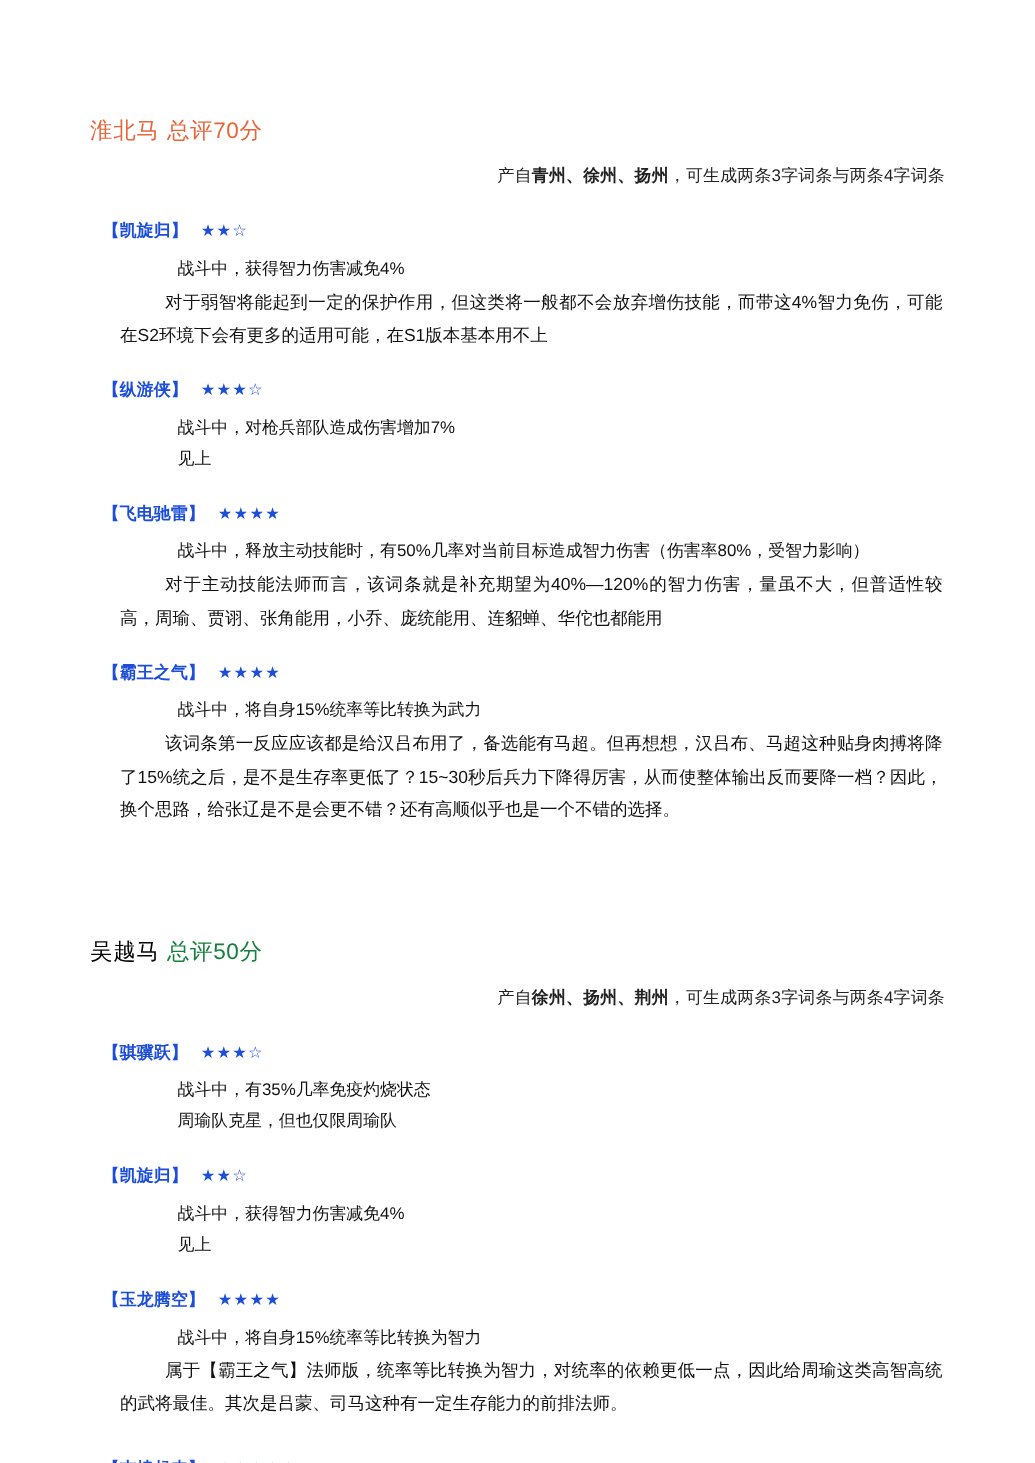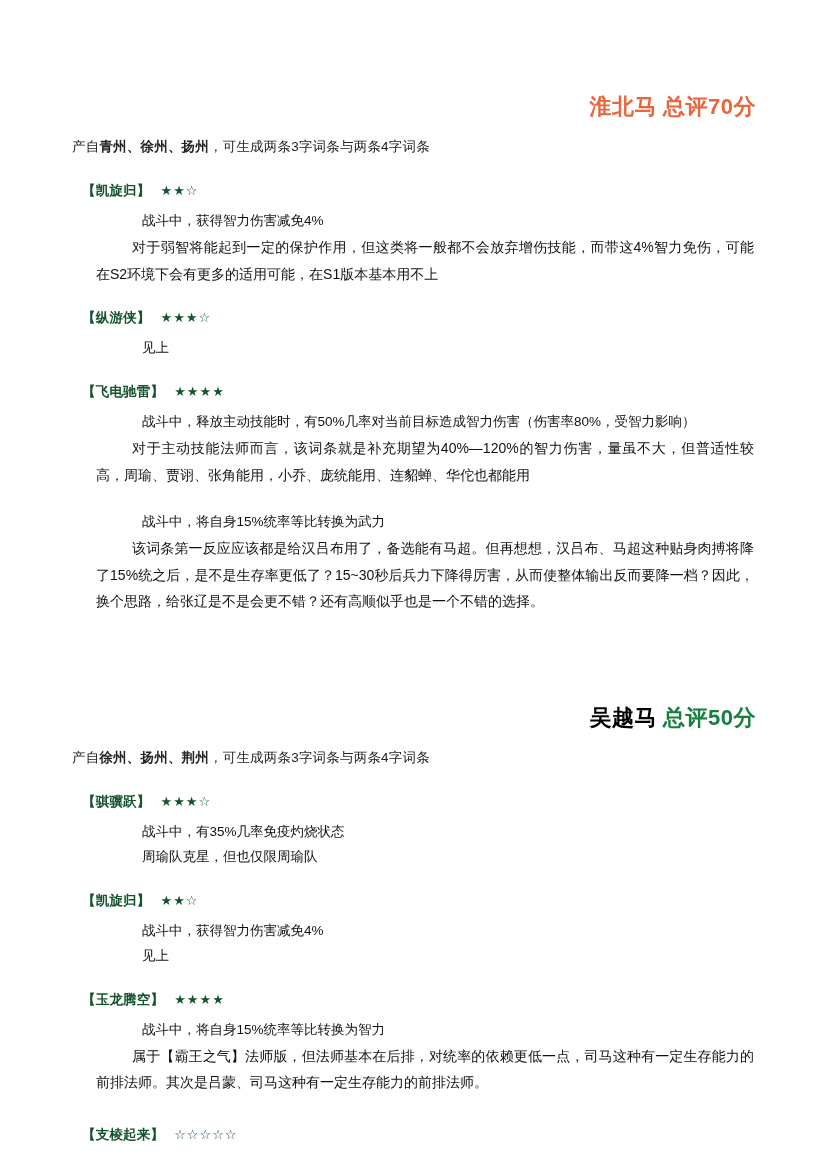--- a/index.html
+++ b/index.html
@@ -17,47 +17,47 @@
     margin: 0 auto;
     position: relative;
     box-sizing: border-box;
     padding: 60px 72px 40px 72px;
     overflow: hidden;
   }
   .section {
     margin-bottom: 18px;
   }
   .section-title {
-    text-align: right;
-    font-size: 22px;
-    font-weight: bold;
+    text-align: left;
+    font-size: 18px;
+    font-weight: normal;
     letter-spacing: 0.5px;
     margin: 32px 0 0 0;
   }
   .section-title .score {
     margin-left: 6px;
   }
   .section-sub {
-    text-align: left;
+    text-align: right;
     font-size: 13.5px;
     color: #222;
     margin-top: 16px;
     margin-bottom: 26px;
     letter-spacing: 0.2px;
   }
   .section-sub b {
     font-weight: bold;
   }
   .entry {
     margin-bottom: 22px;
   }
   .entry-head {
     font-size: 13.5px;
     font-weight: bold;
-    color: #14532d;
+    color: #1d4ed8;
     margin-left: 10px;
     margin-bottom: 9px;
     letter-spacing: 0.2px;
   }
   .entry-head .stars {
     margin-left: 10px;
     letter-spacing: 1px;
     font-size: 13px;
   }
   .entry-line {
@@ -97,32 +97,36 @@
         <span>【凯旋归】</span><span class="stars">★★☆</span>
       </div>
       <div class="entry-line">战斗中，获得智力伤害减免4%</div>
       <div class="entry-para">对于弱智将能起到一定的保护作用，但这类将一般都不会放弃增伤技能，而带这4%智力免伤，可能在S2环境下会有更多的适用可能，在S1版本基本用不上</div>
     </div>
 
     <div class="entry">
       <div class="entry-head">
         <span>【纵游侠】</span><span class="stars">★★★☆</span>
       </div>
+      <div class="entry-line">战斗中，对枪兵部队造成伤害增加7%</div>
       <div class="entry-line">见上</div>
     </div>
 
     <div class="entry">
       <div class="entry-head">
         <span>【飞电驰雷】</span><span class="stars">★★★★</span>
       </div>
       <div class="entry-line">战斗中，释放主动技能时，有50%几率对当前目标造成智力伤害（伤害率80%，受智力影响）</div>
       <div class="entry-para">对于主动技能法师而言，该词条就是补充期望为40%—120%的智力伤害，量虽不大，但普适性较高，周瑜、贾诩、张角能用，小乔、庞统能用、连貂蝉、华佗也都能用</div>
     </div>
 
     <div class="entry">
+      <div class="entry-head">
+        <span>【霸王之气】</span><span class="stars">★★★★</span>
+      </div>
       <div class="entry-line">战斗中，将自身15%统率等比转换为武力</div>
       <div class="entry-para">该词条第一反应应该都是给汉吕布用了，备选能有马超。但再想想，汉吕布、马超这种贴身肉搏将降了15%统之后，是不是生存率更低了？15~30秒后兵力下降得厉害，从而使整体输出反而要降一档？因此，换个思路，给张辽是不是会更不错？还有高顺似乎也是一个不错的选择。</div>
     </div>
   </div>
 
   <div class="gap-lg"></div>
 
   <div class="section">
     <div class="section-title">
       <span style="color:#000000">吴越马</span><span class="score" style="color:#15803d">总评50分</span>
@@ -145,21 +149,21 @@
       </div>
       <div class="entry-line">战斗中，获得智力伤害减免4%</div>
       <div class="entry-line">见上</div>
     </div>
 
     <div class="entry">
       <div class="entry-head">
         <span>【玉龙腾空】</span><span class="stars">★★★★</span>
       </div>
       <div class="entry-line">战斗中，将自身15%统率等比转换为智力</div>
-      <div class="entry-para">属于【霸王之气】法师版，但法师基本在后排，对统率的依赖更低一点，司马这种有一定生存能力的前排法师。其次是吕蒙、司马这种有一定生存能力的前排法师。</div>
+      <div class="entry-para">属于【霸王之气】法师版，统率等比转换为智力，对统率的依赖更低一点，因此给周瑜这类高智高统的武将最佳。其次是吕蒙、司马这种有一定生存能力的前排法师。</div>
     </div>
 
     <div class="entry" style="margin-top:30px">
       <div class="entry-head">
         <span>【支棱起来】</span><span class="stars">☆☆☆☆☆</span>
       </div>
     </div>
   </div>
 
 </div>

